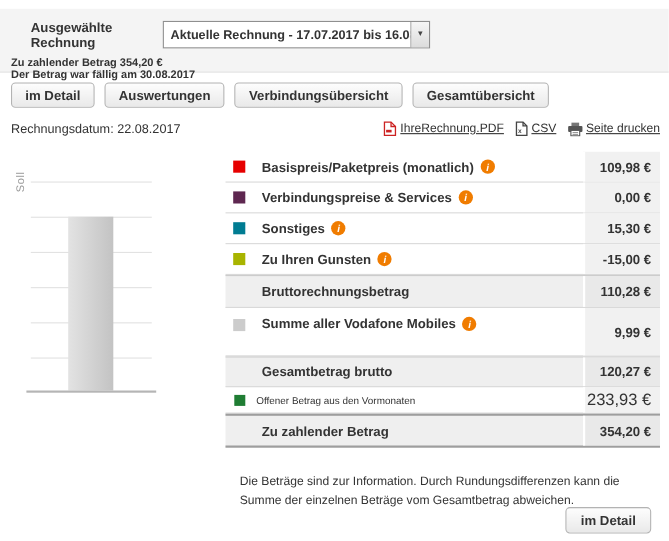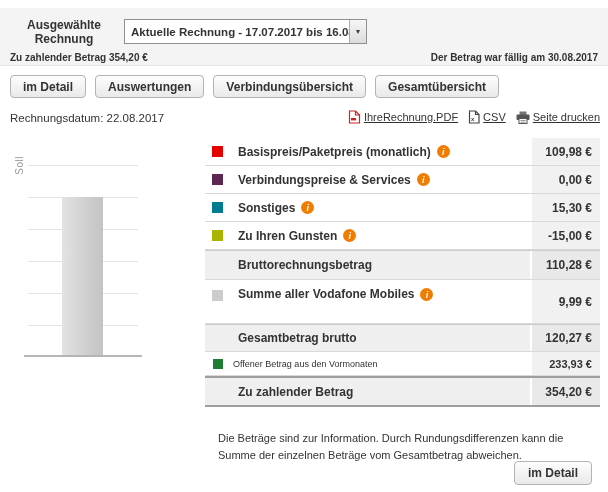--- a/index.html
+++ b/index.html
@@ -8,33 +8,33 @@
     font-family:"Liberation Sans", sans-serif;
     background:#ffffff; color:#333;
     position:relative; overflow:hidden;
   }
 
   
   .header-panel {
     position:absolute; top:8px; left:0; width:608px; height:58px;
     background:#f4f4f4; border-bottom:1px solid #e3e3e3;
   }
-  .hp-row1 { position:absolute; top:11px; left:4px; right:10px; height:25px; display:flex; align-items:center;text-align:center; }
+  .hp-row1 { position:absolute; top:11px; left:28px; right:10px; height:25px; display:flex; align-items:center; }
   .hp-label { font-size:12px; font-weight:700; color:#333; width:120px; }
   .select-box {
     display:flex; align-items:center; height:25px; width:243px;
     background:#fff; border:1px solid #8f8f8f; cursor:pointer;
   }
   .select-text { flex:1; font-size:11.5px; font-weight:700; padding:0 4px 0 6px; white-space:nowrap; overflow:hidden; }
   .select-arrow {
     width:17px; height:100%; background:linear-gradient(#f6f6f6,#dcdcdc);
     border-left:1px solid #aaa; display:flex; align-items:center; justify-content:center;
     font-size:7px; color:#444;
   }
-  .hp-row2 { position:absolute; top:44px; left:10px; right:10px; display:flex; justify-content:space-between; }
+  .hp-row2 { position:absolute; top:44px; left:10px; right:10px; display:flex; justify-content:space-between;flex-direction:column; }
   .hp-small { font-size:10px; font-weight:700; color:#333; }
 
   
   .tabs { position:absolute; top:75px; left:10px; display:flex; gap:9px; }
   .tab {
     height:23px; padding:0 12px; display:flex; align-items:center;
     background:linear-gradient(#fdfdfd,#e9e9e9);
     border:1px solid #b3b3b3; border-radius:4px;
     font-size:12px; font-weight:700; color:#333; cursor:pointer; white-space:nowrap;
   }
@@ -81,21 +81,21 @@
     margin-left:6px; cursor:pointer; flex:0 0 13px;
   }
   .info::after { content:"i"; }
   .trow.total { background:#efefef; border-top:1px solid #ccc; }
   .trow.total .lbl { margin-left:26px; }
   .trow.total .cell-value { background:#e9e9e9; }
   .trow.two-line .cell-label { align-items:flex-start; padding-top:7px; }
   .line2 { font-size:12px; font-weight:700; margin-left:26px; margin-top:2px; }
   .trow.small-row .lbl { font-size:9px; font-weight:400; margin-left:10px; }
   .trow.small-row .sq { width:10px; height:10px; flex-basis:10px; margin-left:1px; }
-  .trow.small-row .cell-value { font-size:11px; font-weight:700; }
+  .trow.small-row .cell-value { font-size:15px; font-weight:400; }
   .trow.grand { background:#efefef; border-top:2px solid #9e9e9e; border-bottom:2px solid #9e9e9e; }
   .trow.grand .lbl { margin-left:26px; }
   .trow.grand .cell-value { background:#e9e9e9; }
 
   
   .note {
     position:absolute; top:430px; left:218px; width:380px;
     font-size:11px; line-height:17px; color:#333;
   }
   .bottom-btn {

